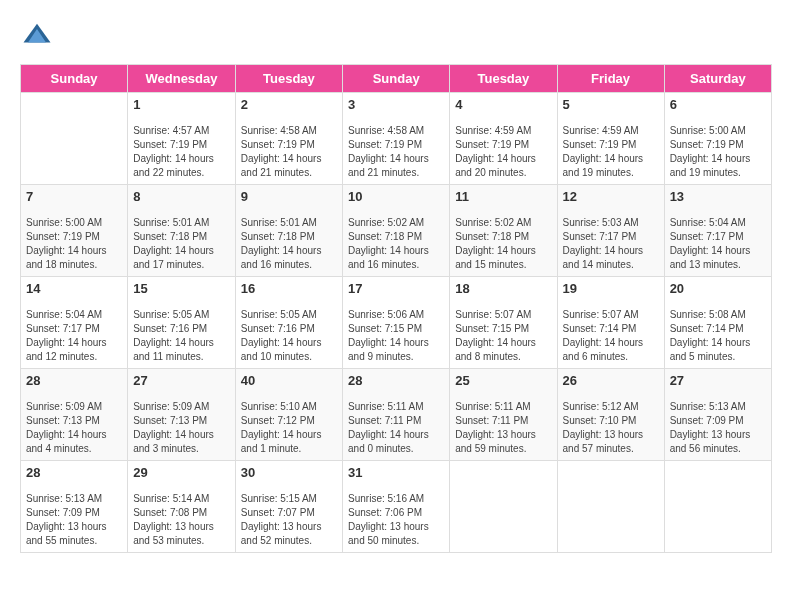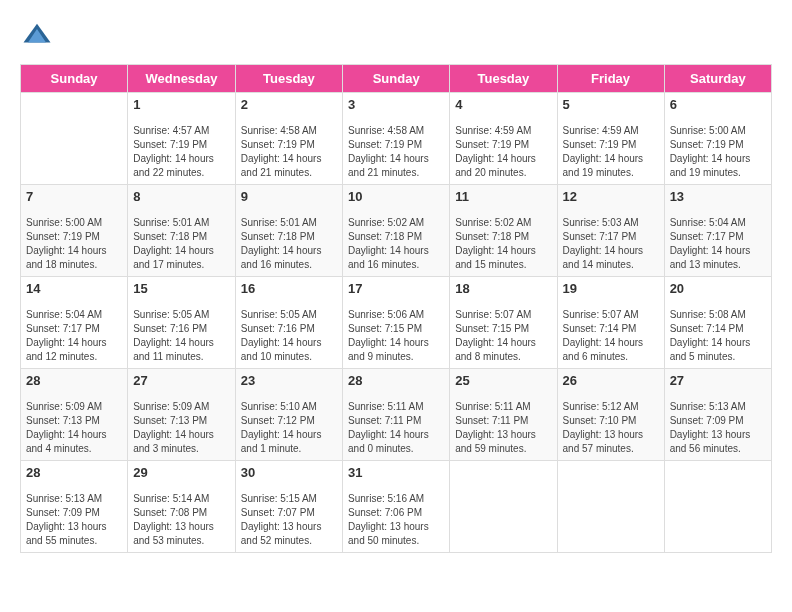--- a/index.html
+++ b/index.html
@@ -220,21 +220,21 @@
       <tr>
         <td>
           <span class="day-number">28</span>
           <div class="day-info">Sunrise: 5:09 AM<br>Sunset: 7:13 PM<br>Daylight: 14 hours<br>and 4 minutes.</div>
         </td>
         <td>
           <span class="day-number">27</span>
           <div class="day-info">Sunrise: 5:09 AM<br>Sunset: 7:13 PM<br>Daylight: 14 hours<br>and 3 minutes.</div>
         </td>
         <td>
-          <span class="day-number">23</span>
+          <span class="day-number">40</span>
           <div class="day-info">Sunrise: 5:10 AM<br>Sunset: 7:12 PM<br>Daylight: 14 hours<br>and 1 minute.</div>
         </td>
         <td>
           <span class="day-number">28</span>
           <div class="day-info">Sunrise: 5:11 AM<br>Sunset: 7:11 PM<br>Daylight: 14 hours<br>and 0 minutes.</div>
         </td>
         <td>
           <span class="day-number">25</span>
           <div class="day-info">Sunrise: 5:11 AM<br>Sunset: 7:11 PM<br>Daylight: 13 hours<br>and 59 minutes.</div>
         </td>

